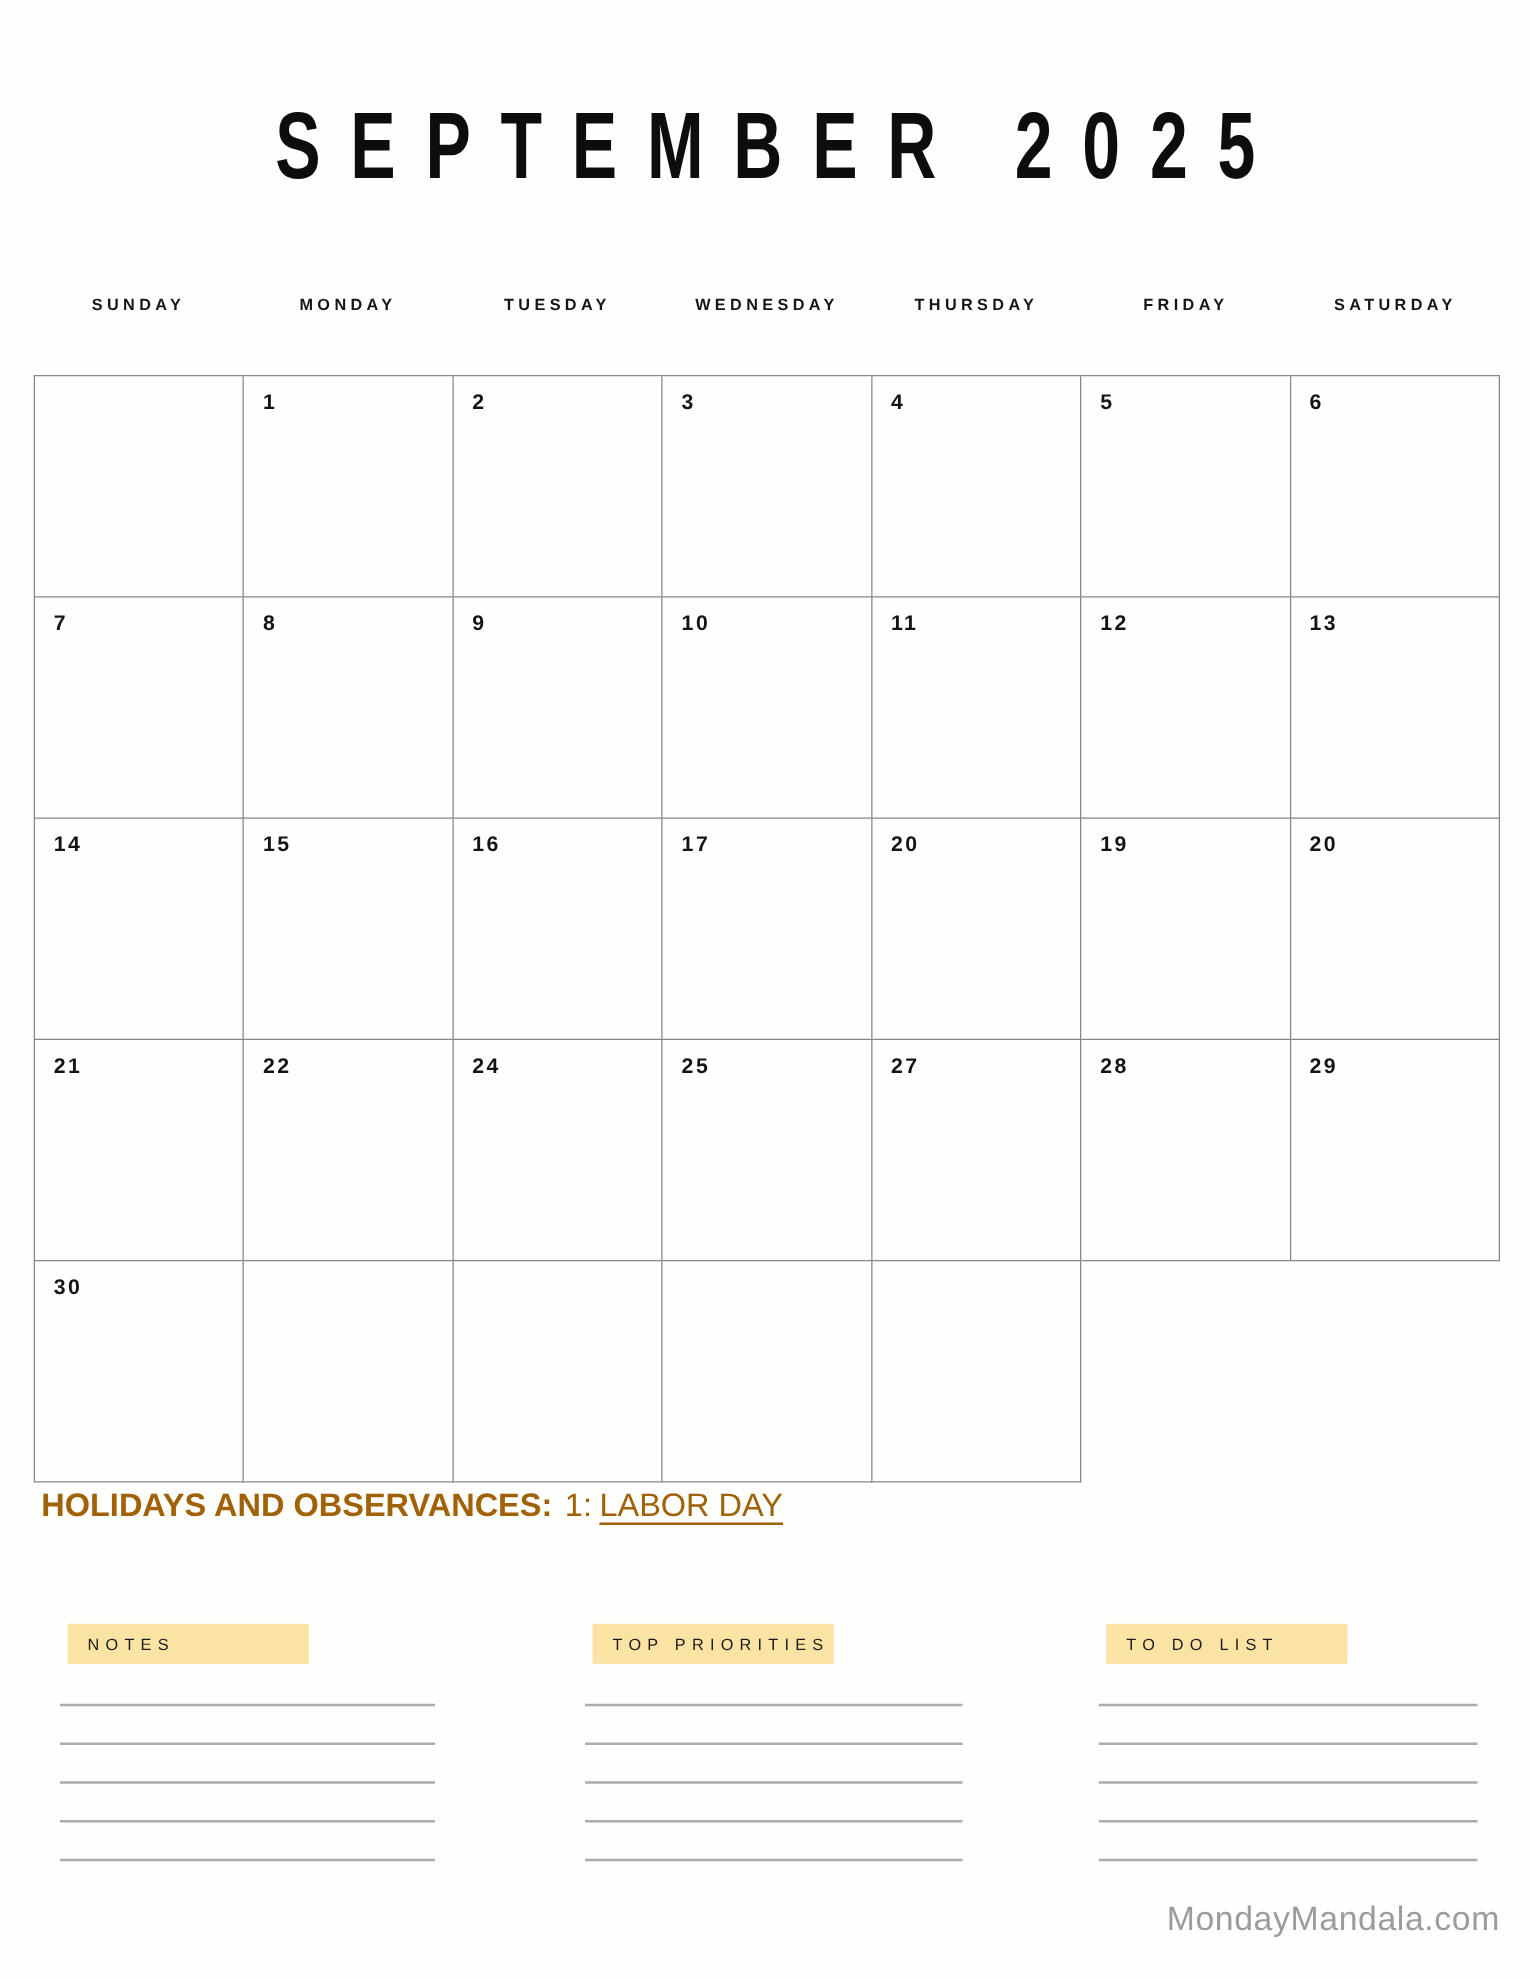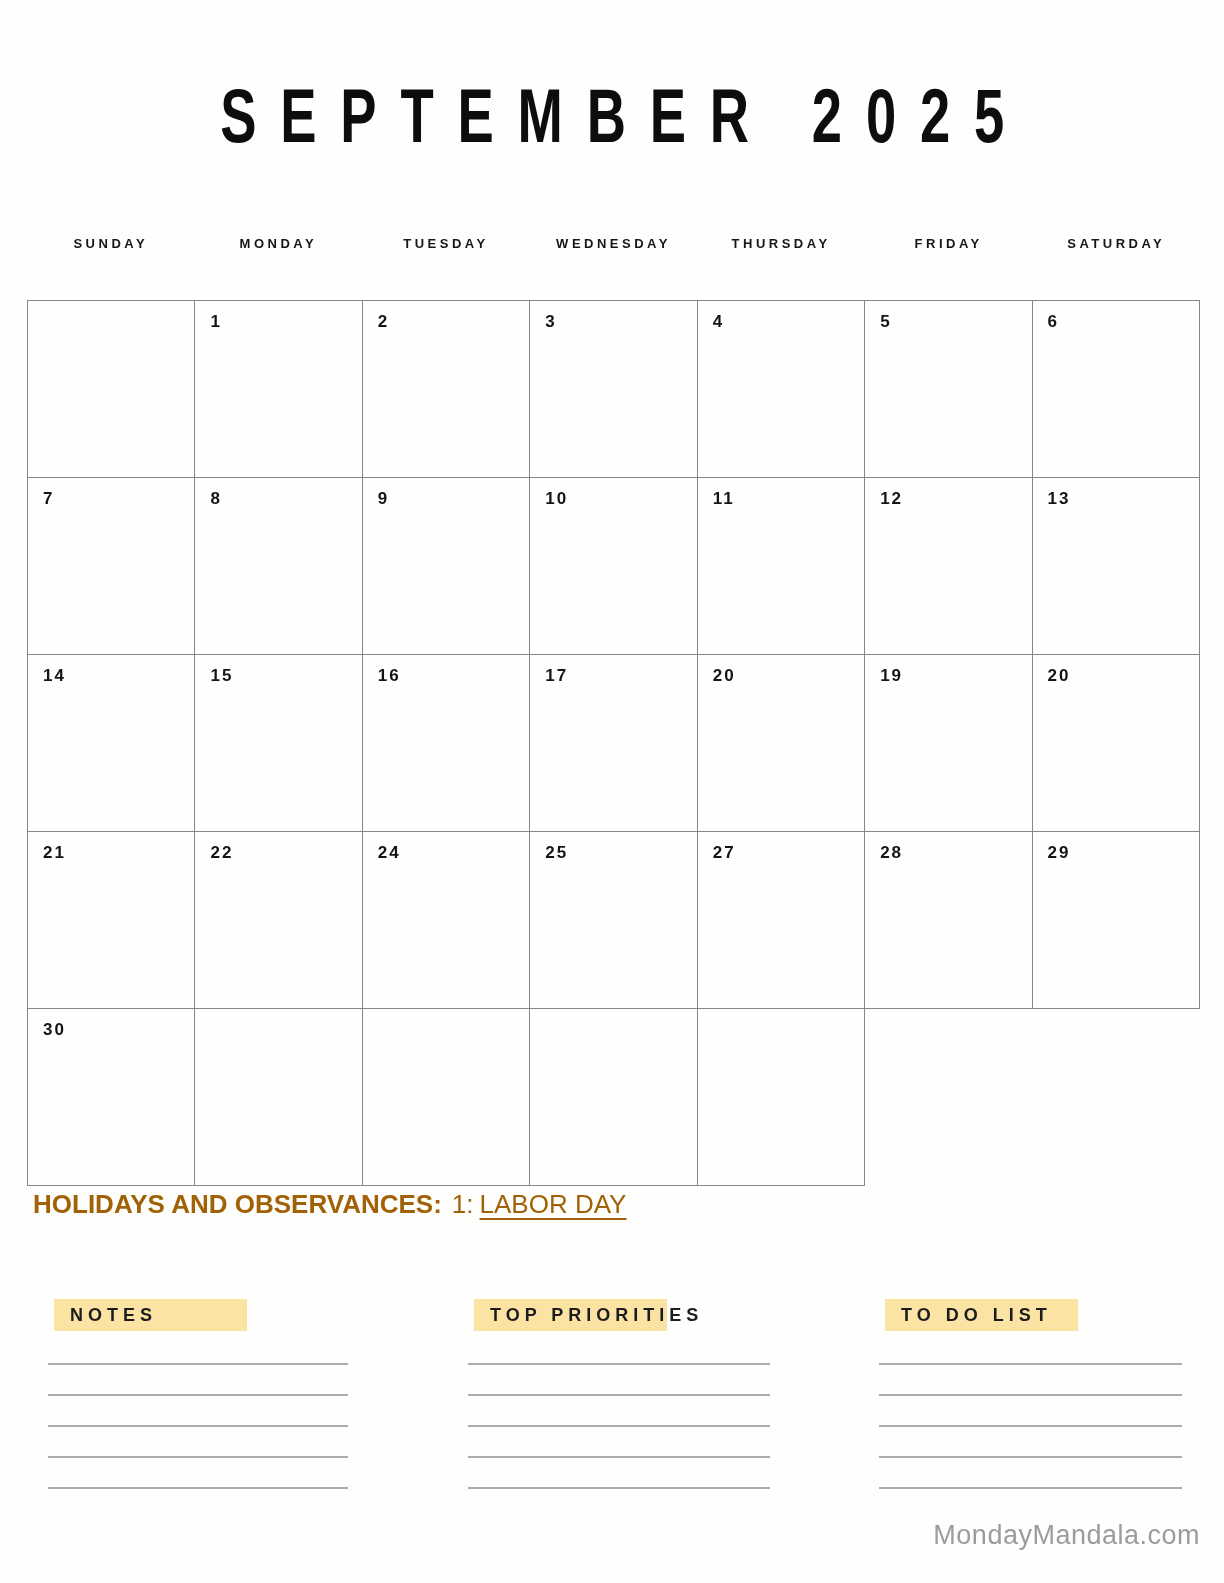--- a/index.html
+++ b/index.html
@@ -87,21 +87,21 @@
   .section-priorities{left:468px;width:302px;}
   .section-todo{left:879px;width:303px;}
   .tag{
     position:absolute;top:0;left:6px;
     width:193px;height:32px;
     background:var(--highlight);
     display:flex;align-items:center;
     padding-left:16px;
   }
   .tag-label{
-    font-size:18px;font-weight:700;
+    font-size:13px;font-weight:400;
     letter-spacing:5px;
     color:#1C1C1C;
     white-space:nowrap;
   }
   .rule{
     position:absolute;left:0;
     width:100%;height:2px;
     background:var(--rule);
   }
   .rule:nth-of-type(2){top:64px;}

